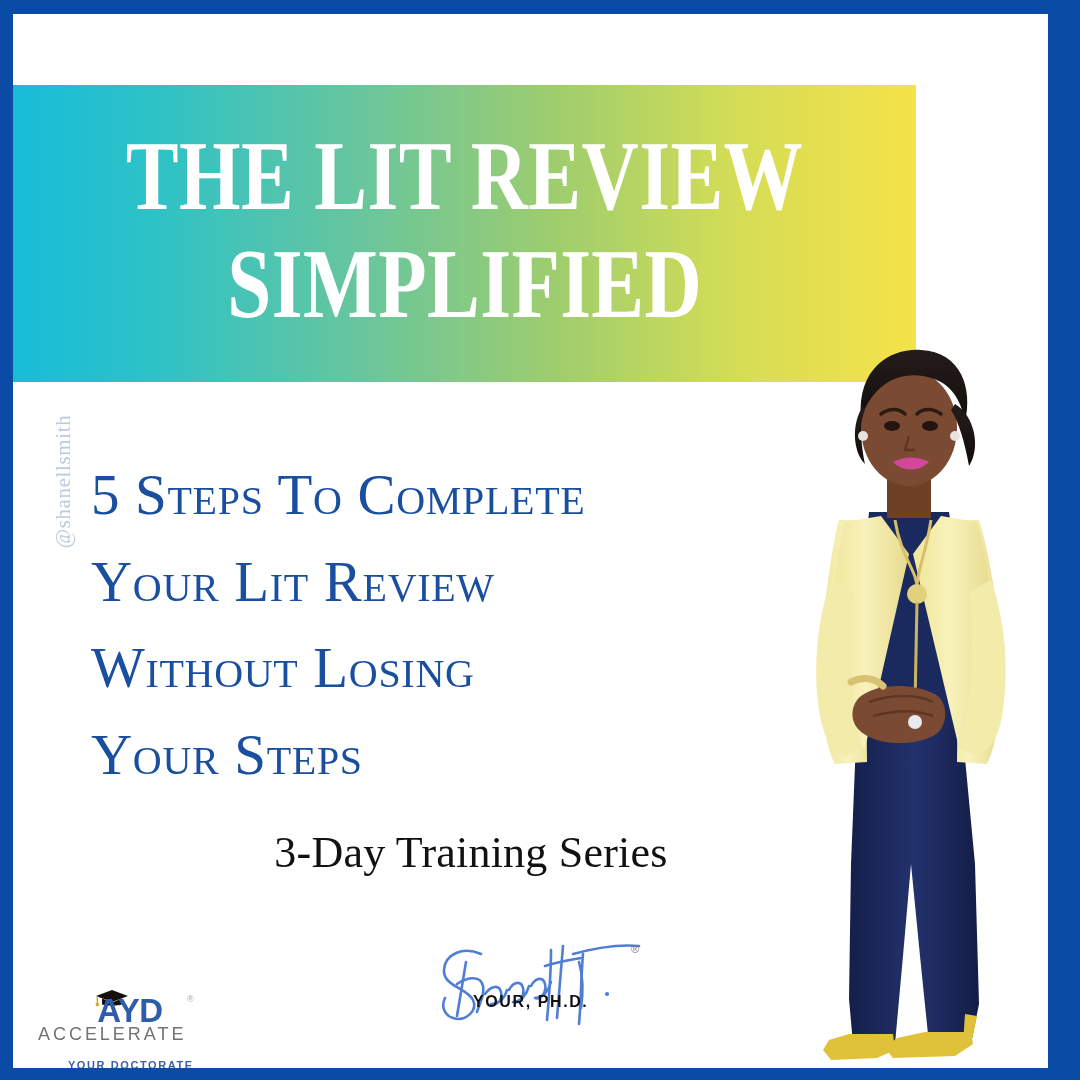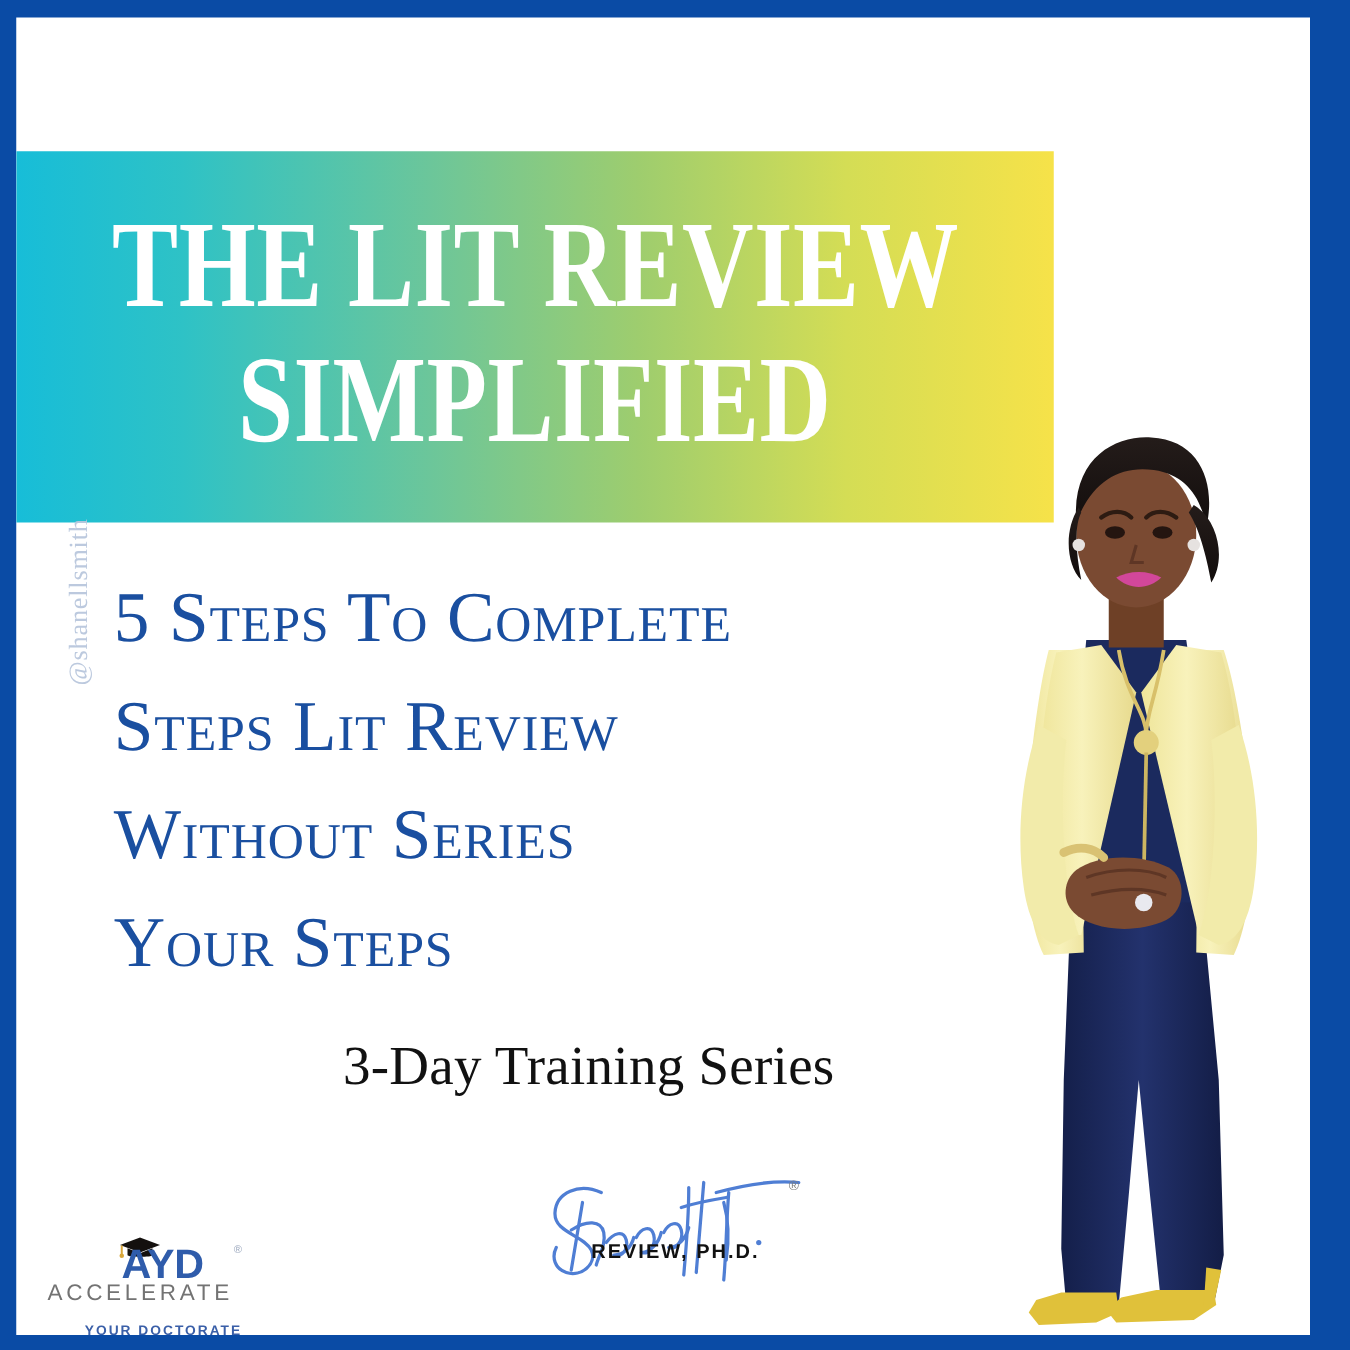--- a/index.html
+++ b/index.html
@@ -22,23 +22,22 @@
     left:13px; top:14px;
     width:1035px; height:1054px;
     background:#ffffff;
     overflow:hidden;
   }
 
   
   #band {
     position:absolute;
     left:0; top:71px;
-    width:830px; height:297px;
+    width:903px; height:297px;
     background:linear-gradient(90deg,#17bdd8 0%,#2ec2c6 16%,#6cc69a 40%,#9ecd6e 60%,#d4dd55 80%,#f6e249 100%);
-    margin-top:36px;
   }
   #band-inner {
     position:absolute;
     left:0; top:0; width:100%; height:100%;
     display:flex; flex-direction:column;
     align-items:center; justify-content:center;
     padding-bottom:6px;
   }
   .headline {
     color:#ffffff;
@@ -240,22 +239,22 @@
         <ellipse cx="165" cy="82" rx="8" ry="5" fill="#241510"></ellipse>
         <path d="M144 92 L140 106 L150 106" stroke="#5e3625" stroke-width="2.5" fill="none"></path>
         <path d="M128 118 C138 112 154 112 164 118 C154 128 138 128 128 118 Z" fill="#d2479a"></path>
         <circle cx="98" cy="92" r="5" fill="#e6e2e0"></circle>
         <circle cx="190" cy="92" r="5" fill="#e6e2e0"></circle>
       </svg>
     </div>
 
     <div id="headline-blue">
       <span class="ln">5 Steps To Complete</span>
-      <span class="ln">Steps Lit Review</span>
-      <span class="ln">Without Series</span>
+      <span class="ln">Your Lit Review</span>
+      <span class="ln">Without Losing</span>
       <span class="ln">Your Steps</span>
     </div>
 
     <div id="subtitle">3-Day Training Series</div>
 
     <div id="watermark">@shanellsmith</div>
 
     <div id="signature">
       <svg id="sig-svg" width="230" height="95" viewBox="0 0 230 95">
         <g fill="none" stroke="#4f7ed4" stroke-width="2.6" stroke-linecap="round" stroke-linejoin="round">
@@ -267,21 +266,21 @@
           <path d="M98 54 C102 46 110 44 112 52 C114 60 108 68 102 66 C110 66 116 58 118 50"></path>
           <path d="M118 18 C118 42 116 66 114 88"></path>
           <path d="M130 14 C128 40 126 64 124 86"></path>
           <path d="M112 34 C124 30 136 28 148 26"></path>
           <path d="M146 30 C150 44 150 62 148 76"></path>
           <path d="M140 22 C162 16 186 12 206 14"></path>
           <path d="M150 22 C148 46 148 70 146 92"></path>
         </g>
         <circle cx="174" cy="62" r="2.1" fill="#4f7ed4"></circle>
       </svg>
-      <div id="sig-name">REVIEW, PH.D.</div>
+      <div id="sig-name">YOUR, PH.D.</div>
       <div id="sig-reg">®</div>
     </div>
 
     <div id="logo">
       <div id="logo-ayd-wrap">
         <svg id="logo-cap" width="34" height="20" viewBox="0 0 34 20">
           <path d="M17 2 L33 8 L17 14 L1 8 Z" fill="#14100e"></path>
           <path d="M7 10.5 L7 16 C7 18 27 18 27 16 L27 10.5 L17 14.6 Z" fill="#14100e"></path>
           <path d="M2.4 8.4 L2.4 16" stroke="#d8a63a" stroke-width="1.6" fill="none"></path>
           <circle cx="2.4" cy="16.6" r="1.8" fill="#d8a63a"></circle>

